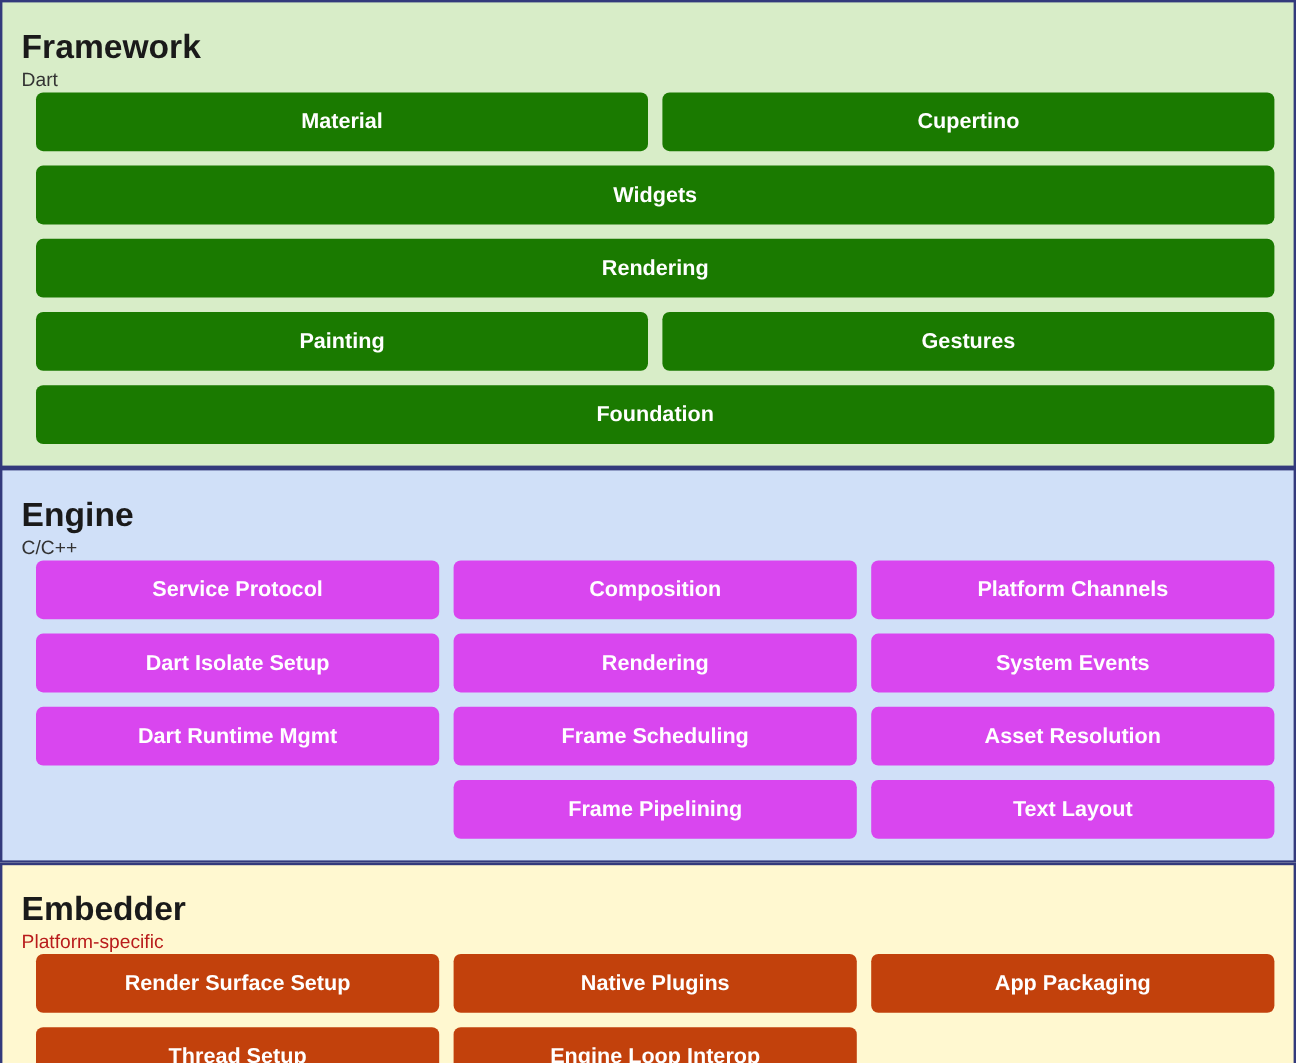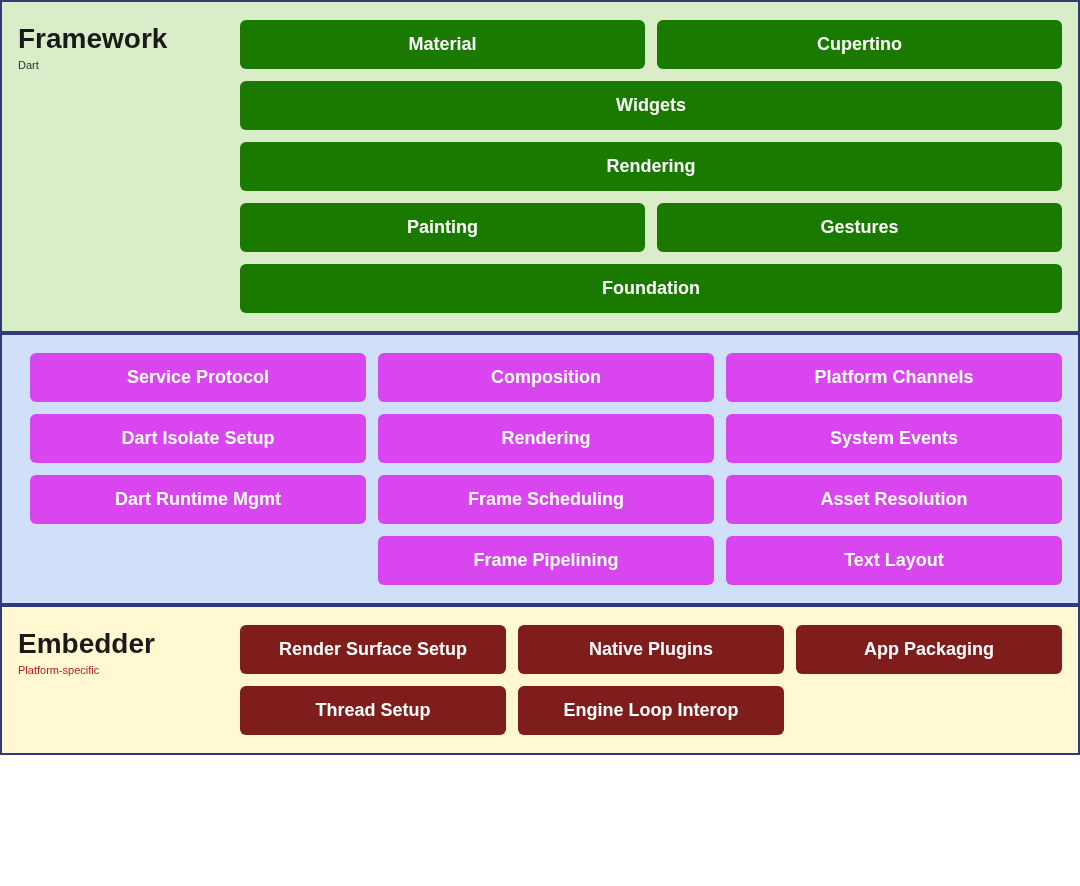--- a/index.html
+++ b/index.html
@@ -12,42 +12,42 @@
       width: 1080px;
       height: 886px;
       font-family: Arial, sans-serif;
       background: #fff;
       display: flex;
       flex-direction: column;
     }
 
     .layer {
       display: flex;
-      flex-direction: row;
+      flex-direction: column;
       padding: 18px 16px;
       border: 2.5px solid #333a7c;
     }
 
     .layer-label {
       width: 210px;
       flex-shrink: 0;
       display: flex;
       flex-direction: column;
       justify-content: flex-start;
       padding-top: 4px;
     }
 
     .layer-title {
       font-size: 28px;
       font-weight: bold;
       line-height: 1.1;
     }
 
     .layer-subtitle {
-      font-size: 11px;
+      font-size: 16px;
       margin-top: 4px;
     }
 
     .layer-content {
       flex: 1;
       display: flex;
       flex-direction: column;
       gap: 12px;
     }
 
@@ -127,21 +127,21 @@
 
     .embedder-layer .layer-title {
       color: #1a1a1a;
     }
 
     .embedder-layer .layer-subtitle {
       color: #b91c1c;
     }
 
     .orange-box {
-      background: #7f1d1d;
+      background: #c2410c;
     }
   </style>
 </head>
 <body>
 
 <div class="layer framework-layer">
   <div class="layer-label">
     <span class="layer-title">Framework</span>
     <span class="layer-subtitle">Dart</span>
   </div>
@@ -165,20 +165,24 @@
       <div class="box box-third green-box">Gestures</div>
     </div>
 
     <div class="row">
       <div class="box box-full green-box">Foundation</div>
     </div>
   </div>
 </div>
 
 <div class="layer engine-layer">
+  <div class="layer-label">
+    <span class="layer-title">Engine</span>
+    <span class="layer-subtitle">C/C++</span>
+  </div>
   <div class="layer-content">
 
     <div class="row">
       <div class="box box-third blue-box">Service Protocol</div>
       <div class="box box-third blue-box">Composition</div>
       <div class="box box-third blue-box">Platform Channels</div>
     </div>
 
     <div class="row">
       <div class="box box-third blue-box">Dart Isolate Setup</div>

